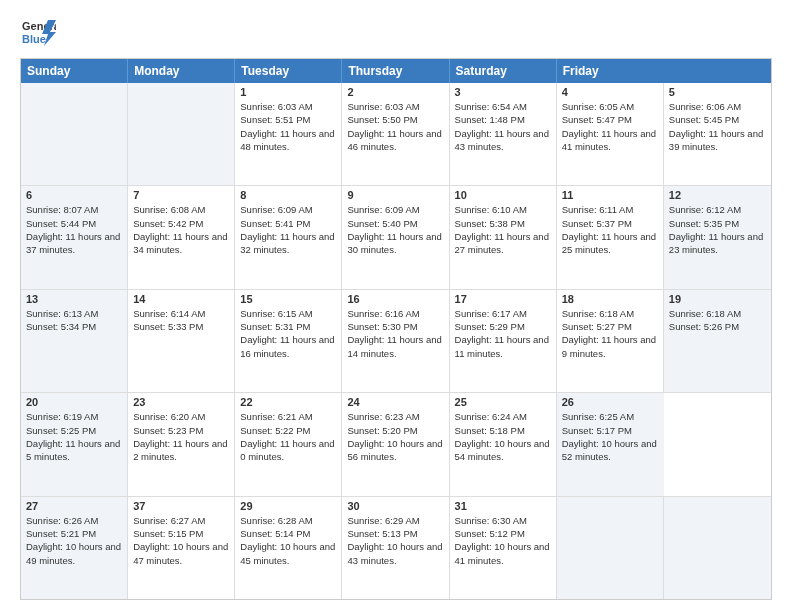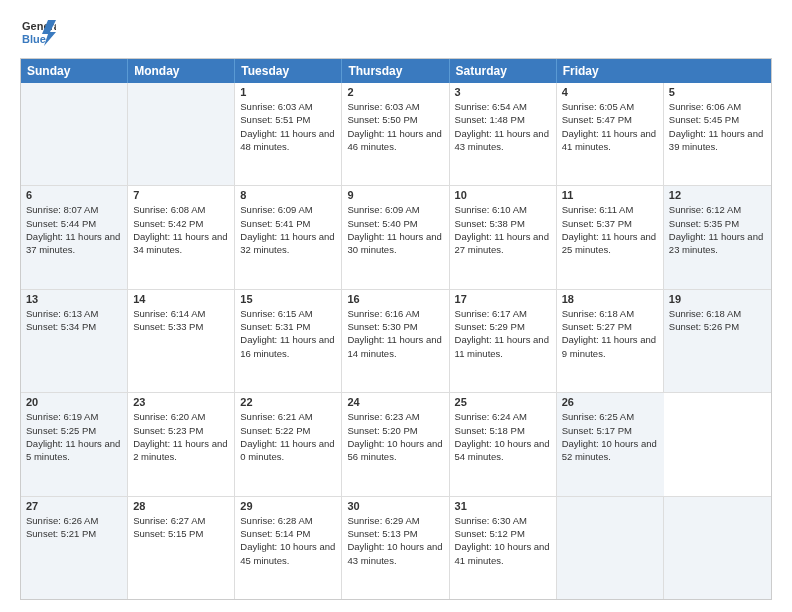--- a/index.html
+++ b/index.html
@@ -282,25 +282,27 @@
             <span class="cell-line">Sunrise: 6:25 AM</span>
             <span class="cell-line">Sunset: 5:17 PM</span>
             <span class="cell-line">Daylight: 10 hours and 52 minutes.</span>
           </div>
         </div>
         <div class="cal-row">
           <div class="cal-cell shaded">
             <span class="day-num">27</span>
             <span class="cell-line">Sunrise: 6:26 AM</span>
             <span class="cell-line">Sunset: 5:21 PM</span>
-          </div>
-          <div class="cal-cell">
-            <span class="day-num">28</span>
+            <span class="cell-line">Daylight: 10 hours and 49 minutes.</span>
+          </div>
+          <div class="cal-cell">
+            <span class="day-num">37</span>
             <span class="cell-line">Sunrise: 6:27 AM</span>
             <span class="cell-line">Sunset: 5:15 PM</span>
+            <span class="cell-line">Daylight: 10 hours and 47 minutes.</span>
           </div>
           <div class="cal-cell">
             <span class="day-num">29</span>
             <span class="cell-line">Sunrise: 6:28 AM</span>
             <span class="cell-line">Sunset: 5:14 PM</span>
             <span class="cell-line">Daylight: 10 hours and 45 minutes.</span>
           </div>
           <div class="cal-cell">
             <span class="day-num">30</span>
             <span class="cell-line">Sunrise: 6:29 AM</span>

